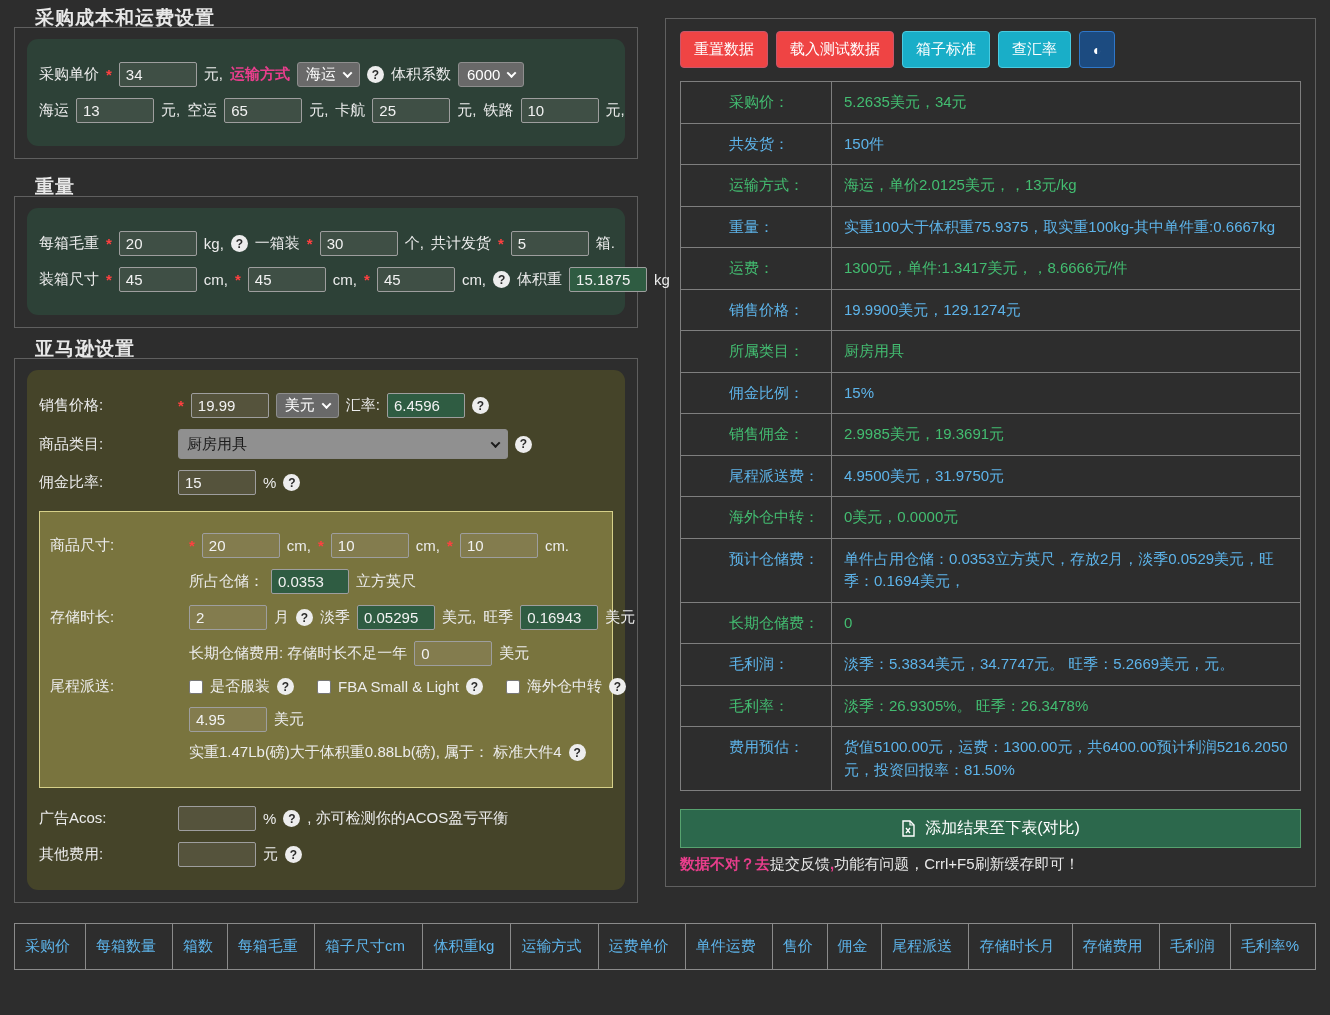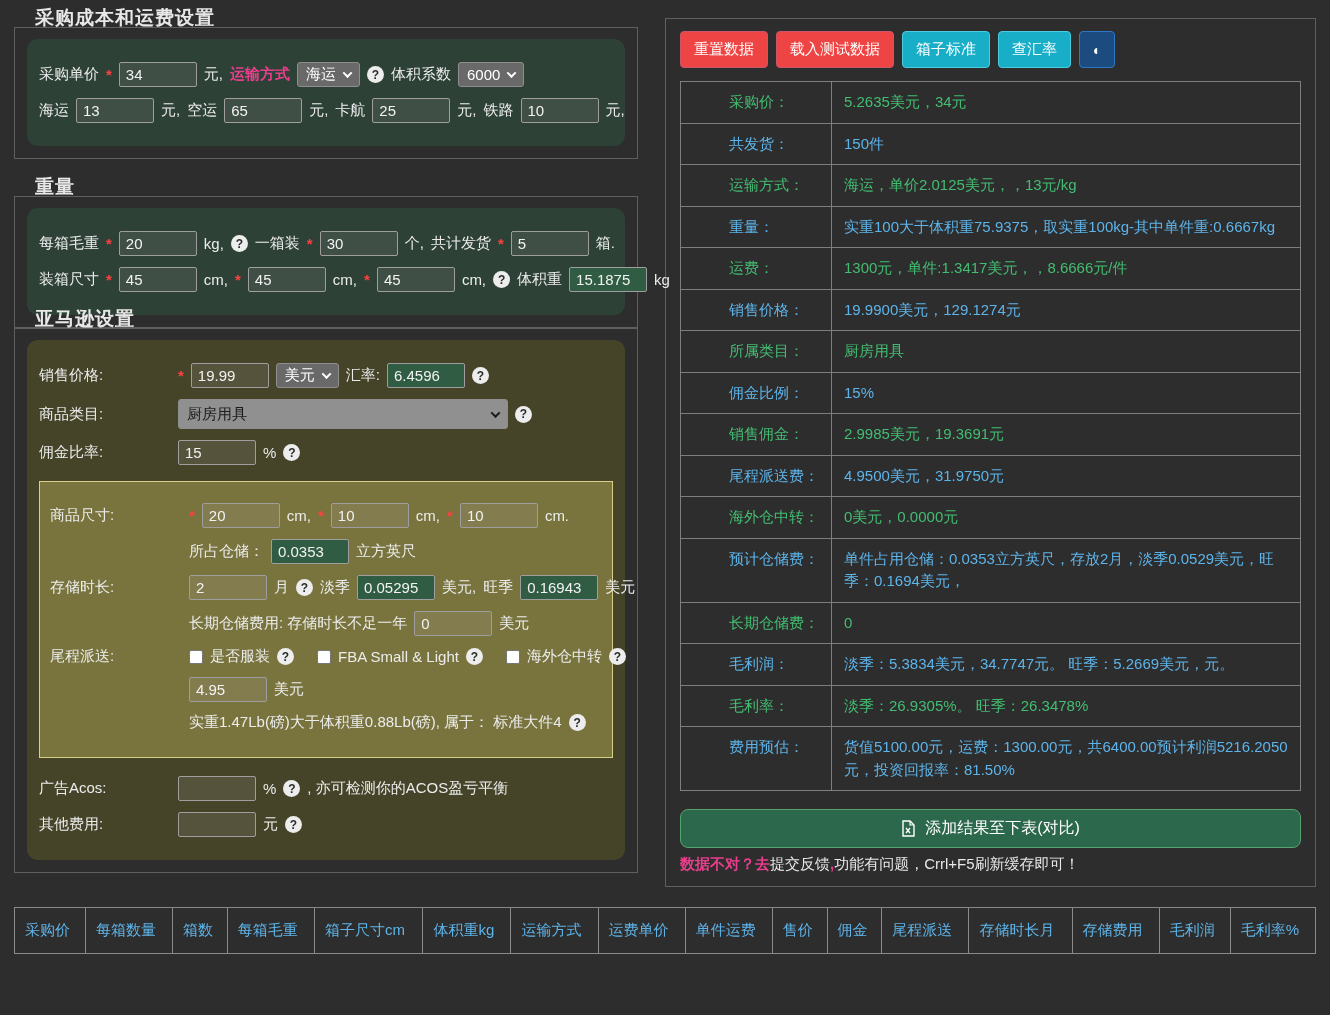--- a/index.html
+++ b/index.html
@@ -12,21 +12,21 @@
     font-size:15px;
   }
   .layout { display:flex; gap:27px; padding:8px 14px 0; align-items:flex-start; }
   .left-col { width:624px; flex:none; }
   .right-col { flex:1; border:1px solid #606060; padding:12px 14px 12px; margin-top:10px; }
 
   
   .panel { border:1px solid #5f5f5f; position:relative; padding:11px 12px 12px; }
   .panel-1 { margin-top:19px; }
   .panel-2 { margin-top:37px; }
-  .panel-3 { }
+  .panel-3 { margin-top:30px; }
   .panel-title {
     position:absolute; top:-23px; left:20px;
     font-size:19px; font-weight:bold; color:#e8e8e8; letter-spacing:1px;
   }
   .box { padding:12px;border-radius:11px; }
   .box-green { background:#2d4137; }
   .box-olive { background:#454429; }
   .box-hl { background:#79743e; border:1px solid #d6d089; padding:10px 10px 14px; margin:16px 0 18px; }
 
   .row { display:flex; align-items:center; gap:7px; margin:11px 0; white-space:nowrap; }
@@ -80,21 +80,21 @@
   .btn-blue { background:#1c4b80; border-color:#2f77c9; font-size:14px; }
 
   .result-table { border-collapse:collapse; width:100%; }
   .result-table td { border:1px solid #7e7e7e; padding:9px 12px; line-height:1.5; vertical-align:top; }
   .result-table td.lbl2 { width:124px; white-space:nowrap;padding-left:48px; }
   tr.green td { color:#43bd71; }
   tr.blue  td { color:#5db4ea; }
 
   .add-btn {
     width:100%; margin-top:18px;
-    background:#2c684c; border:1px solid #57a26f; border-radius:8px;
+    background:#2c684c; border:1px solid #57a26f; border-radius:0;
     color:#fff; font-size:16px; padding:8px; cursor:pointer; font-family:inherit;
     display:flex; align-items:center; justify-content:center; gap:9px;
   }
   .footer-note { margin-top:7px; font-size:15px; color:#e8e8e8; }
   .footer-note .link { cursor:pointer; }
 
   
   .compare-wrap { margin:20px 14px 0; }
   .compare-table { border-collapse:collapse; width:100%; }
   .compare-table td {

